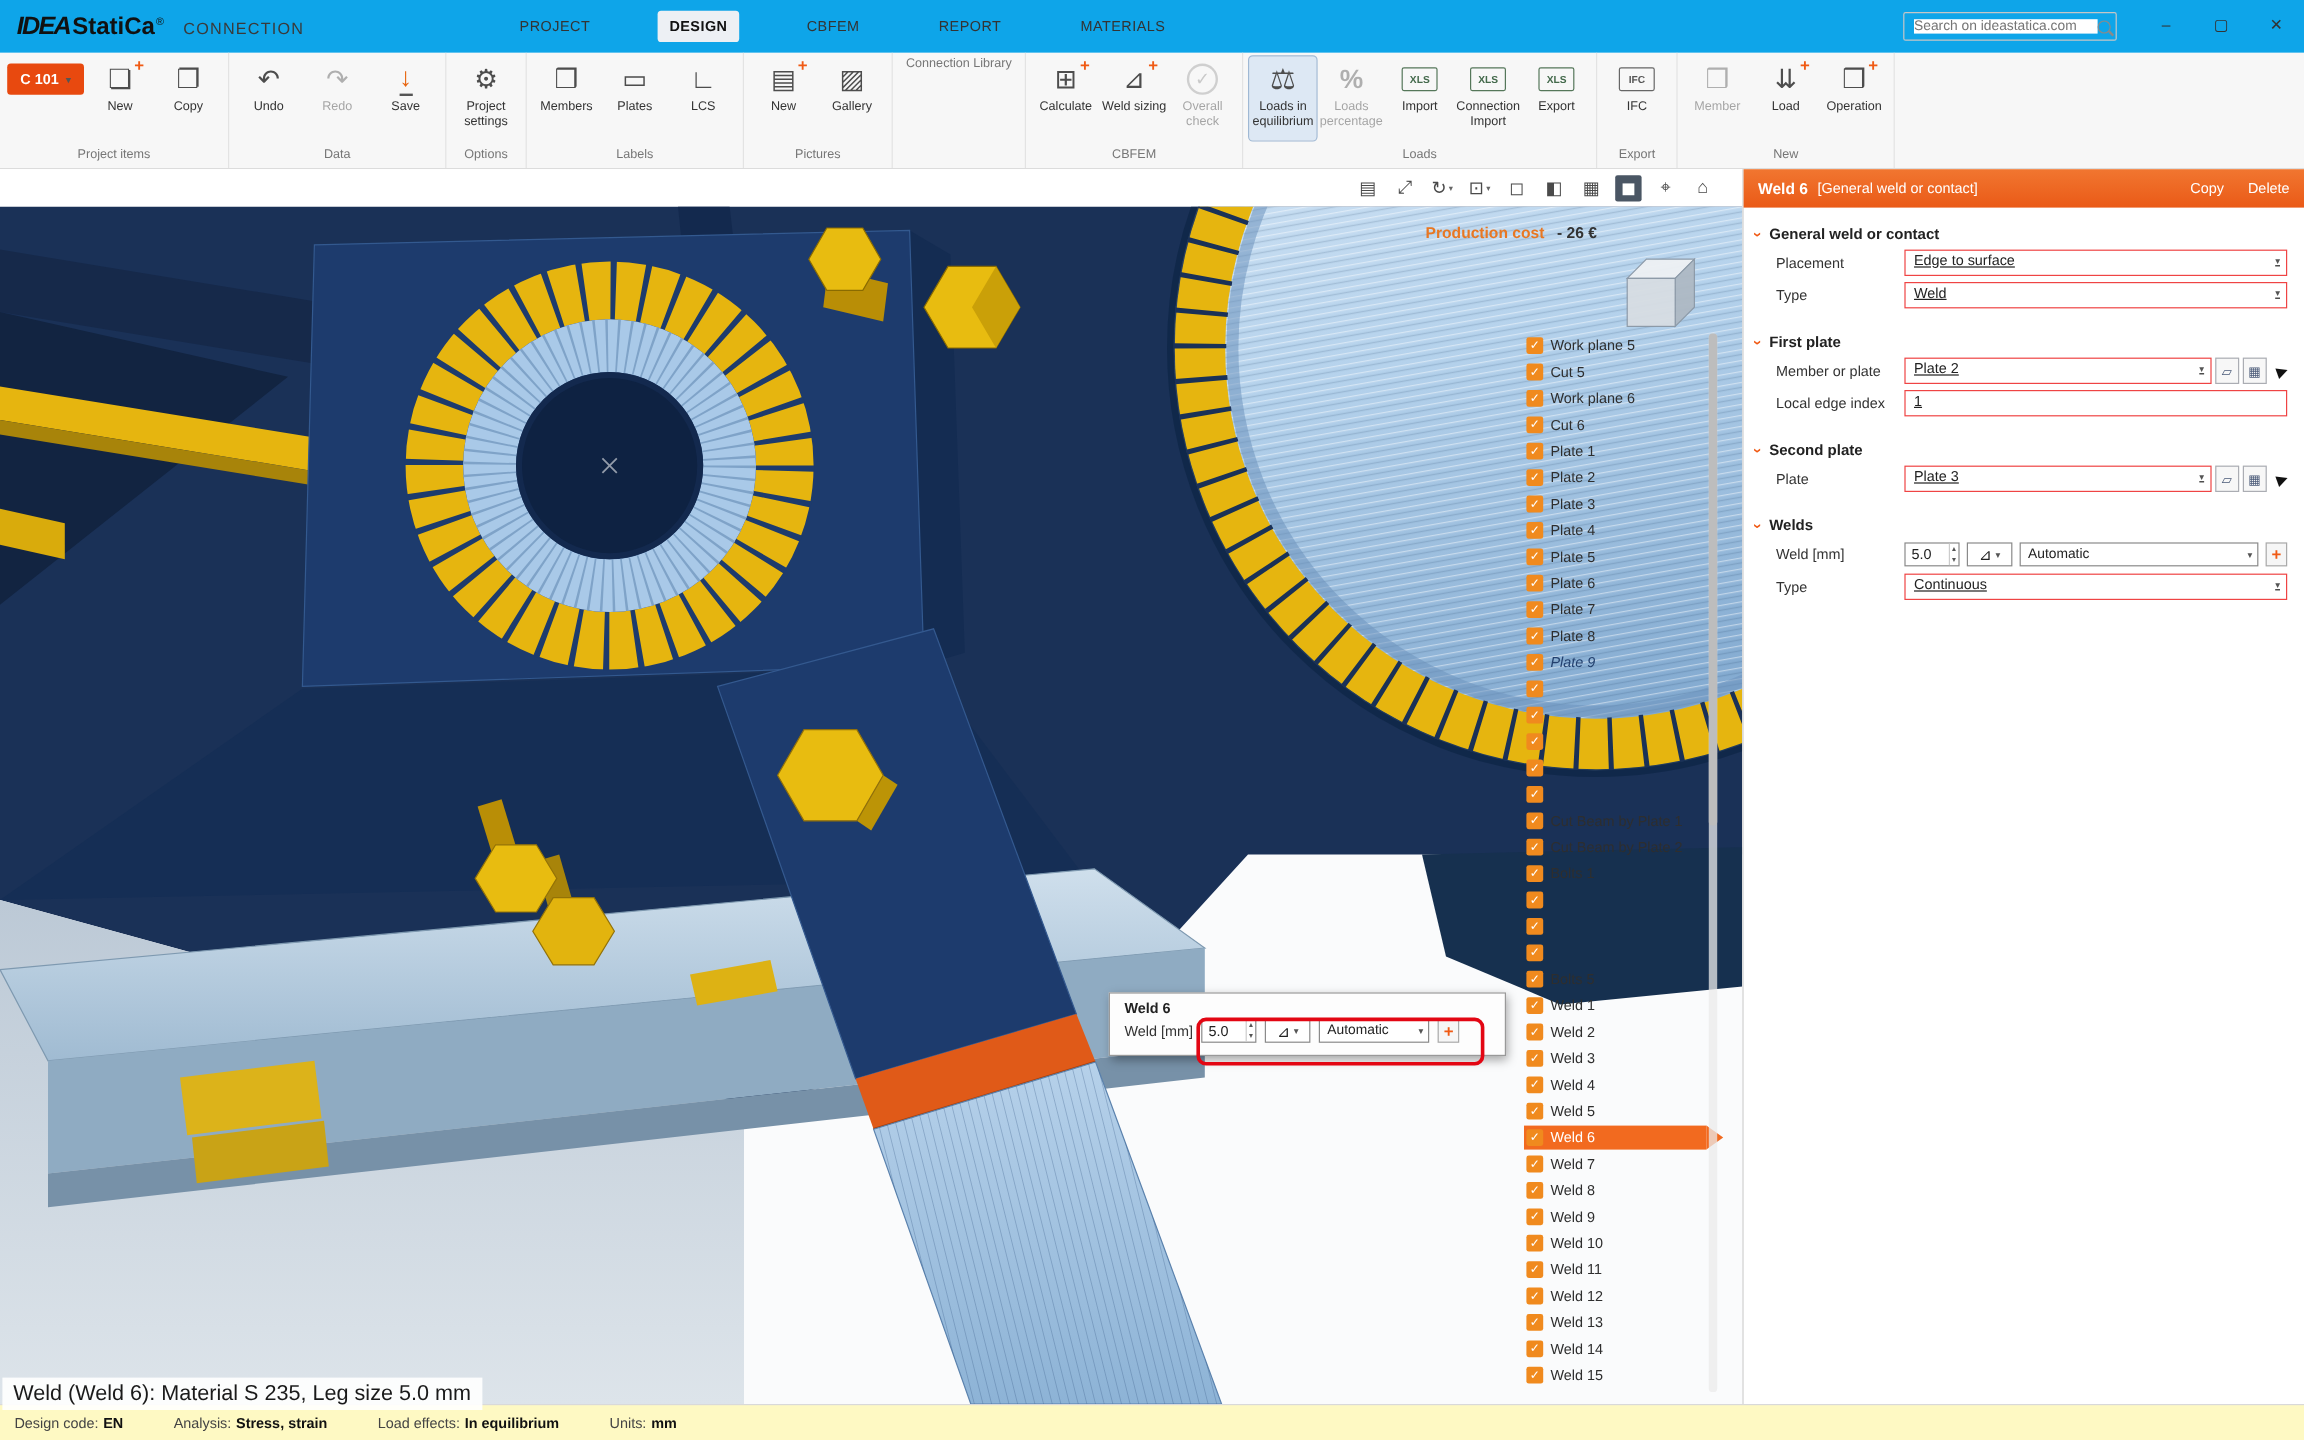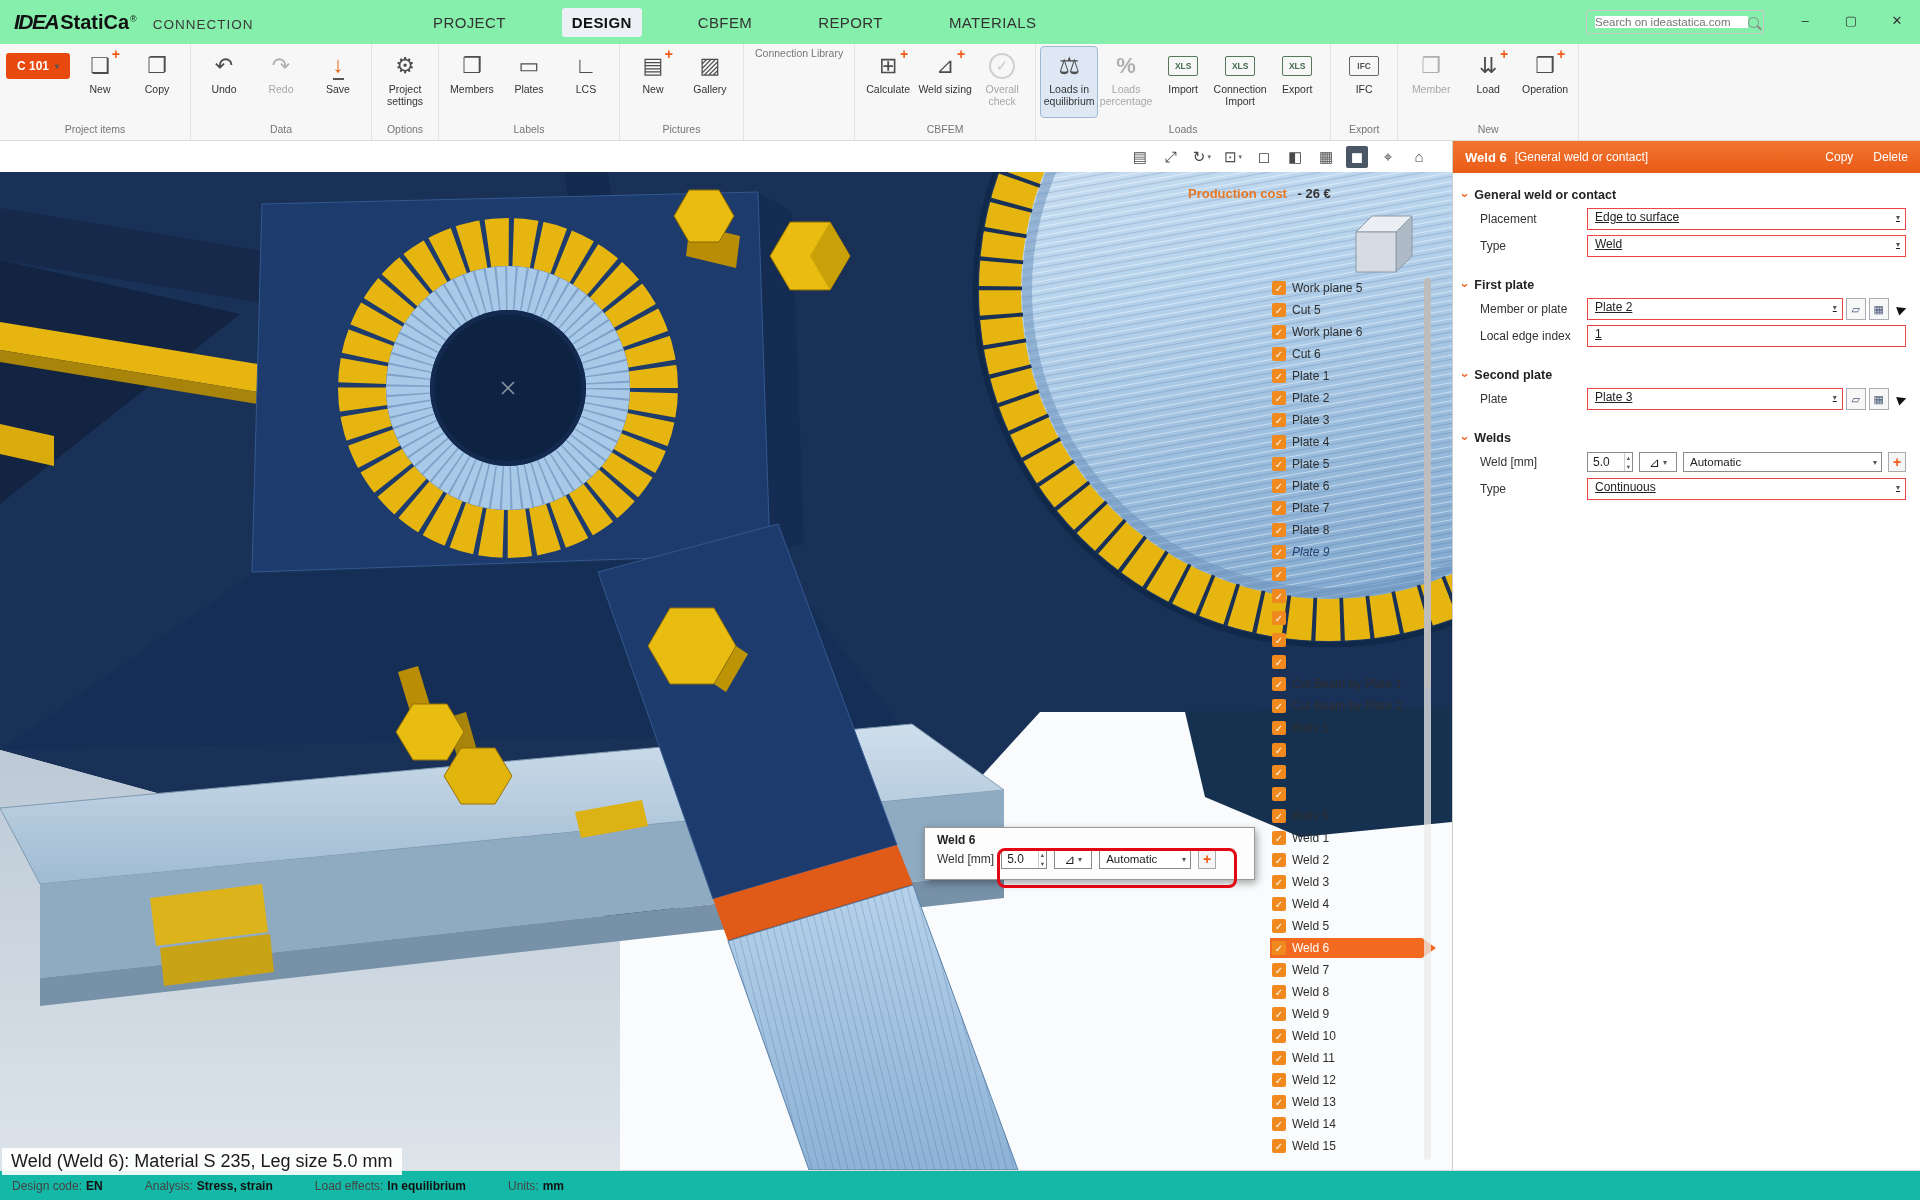--- a/index.html
+++ b/index.html
@@ -1,27 +1,27 @@
 <!DOCTYPE html>
 <html><head>
 <meta charset="utf-8">
 <style>
   * { box-sizing: border-box; margin:0; padding:0; }
   html,body { width:1920px; height:1200px; overflow:hidden; background:#fff;
     font-family:"Liberation Sans", sans-serif; }
 
   
-  .titlebar { position:absolute; left:0; top:0; width:1920px; height:44px; background:#86efac; }
+  .titlebar { position:absolute; left:0; top:0; width:1920px; height:44px; background:#0ea5e9; }
   .logo { position:absolute; left:14px; top:10px; display:flex; align-items:baseline; }
   .logo-idea { font-weight:900; font-style:italic; font-size:21px; letter-spacing:-1.5px; color:#111; }
   .logo-statica { font-weight:700; font-size:20px; color:#111; margin-left:2px; }
   .logo-reg { font-size:9px; color:#111; margin-left:1px; transform:translateY(-7px); }
   .logo-product { margin-left:16px; font-size:13.5px; color:#3a3a3a; letter-spacing:1px; }
   .tabs { position:absolute; left:423px; top:0; height:44px; display:flex; gap:46px; align-items:center; }
-  .tab { font-size:15px; color:#333; letter-spacing:.4px; padding:6px 10px; cursor:default;text-align:right; }
+  .tab { font-size:12px; color:#333; letter-spacing:.4px; padding:6px 10px; cursor:default;text-align:right; }
   .tab.active { font-weight:bold; background:#edf0f4; border-radius:3px; color:#111; }
   .searchbox { position:absolute; left:1586px; top:10px; width:178px; height:24px;
     border:1px solid #c6c6c6; border-radius:2px; display:flex; align-items:center; padding:0 4px 0 8px; }
   .searchbox input { border:none; outline:none; flex:1; font-size:11.5px; color:#444;
     font-family:"Liberation Sans",sans-serif; min-width:0; }
   .mag { width:11px; height:11px; border:1.5px solid #8a8a8a; border-radius:50%; position:relative; flex:none; }
   .mag::after { content:""; position:absolute; width:5px; height:1.5px; background:#8a8a8a;
     bottom:-2px; right:-4px; transform:rotate(45deg); }
   .winbtns { position:absolute; right:0; top:0; display:flex; }
   .winbtn { width:46px; height:40px; display:flex; align-items:center; justify-content:center;
@@ -150,21 +150,21 @@
   .fld .caret { margin-left:auto; }
   .fld.inputf { padding-left:7px; }
   .mbtn { width:20px; height:22px; border:1px solid #abadb3; background:#f7f7f7; margin-left:3px;
     display:flex; align-items:center; justify-content:center; font-size:11px; color:#4a5a78; flex:none; }
   .cursorglyph { margin-left:8px; font-size:12px; color:#111; transform:rotate(-20deg); flex:none; }
   .pweld { display:flex; align-items:center; gap:6px; flex:1; min-width:0; }
   .pweld .spinbox { flex:none; }
   .pweld .ddl { flex:1; min-width:0; }
 
   
-  .statusbar { position:absolute; left:0; top:1170px; width:1920px; height:30px; background:#14b8a6;
+  .statusbar { position:absolute; left:0; top:1170px; width:1920px; height:30px; background:#fef9c3;
     border-top:1px solid #d9d9d9; display:flex; align-items:center; gap:42px; padding-left:12px; }
   .sitem { font-size:12px; color:#444; }
   .sitem b { color:#111; margin-left:4px; font-weight:bold; }
 </style>
 </head>
 <body>
 
 <div class="titlebar">
   <div class="logo">
     <span class="logo-idea">IDEA</span>

